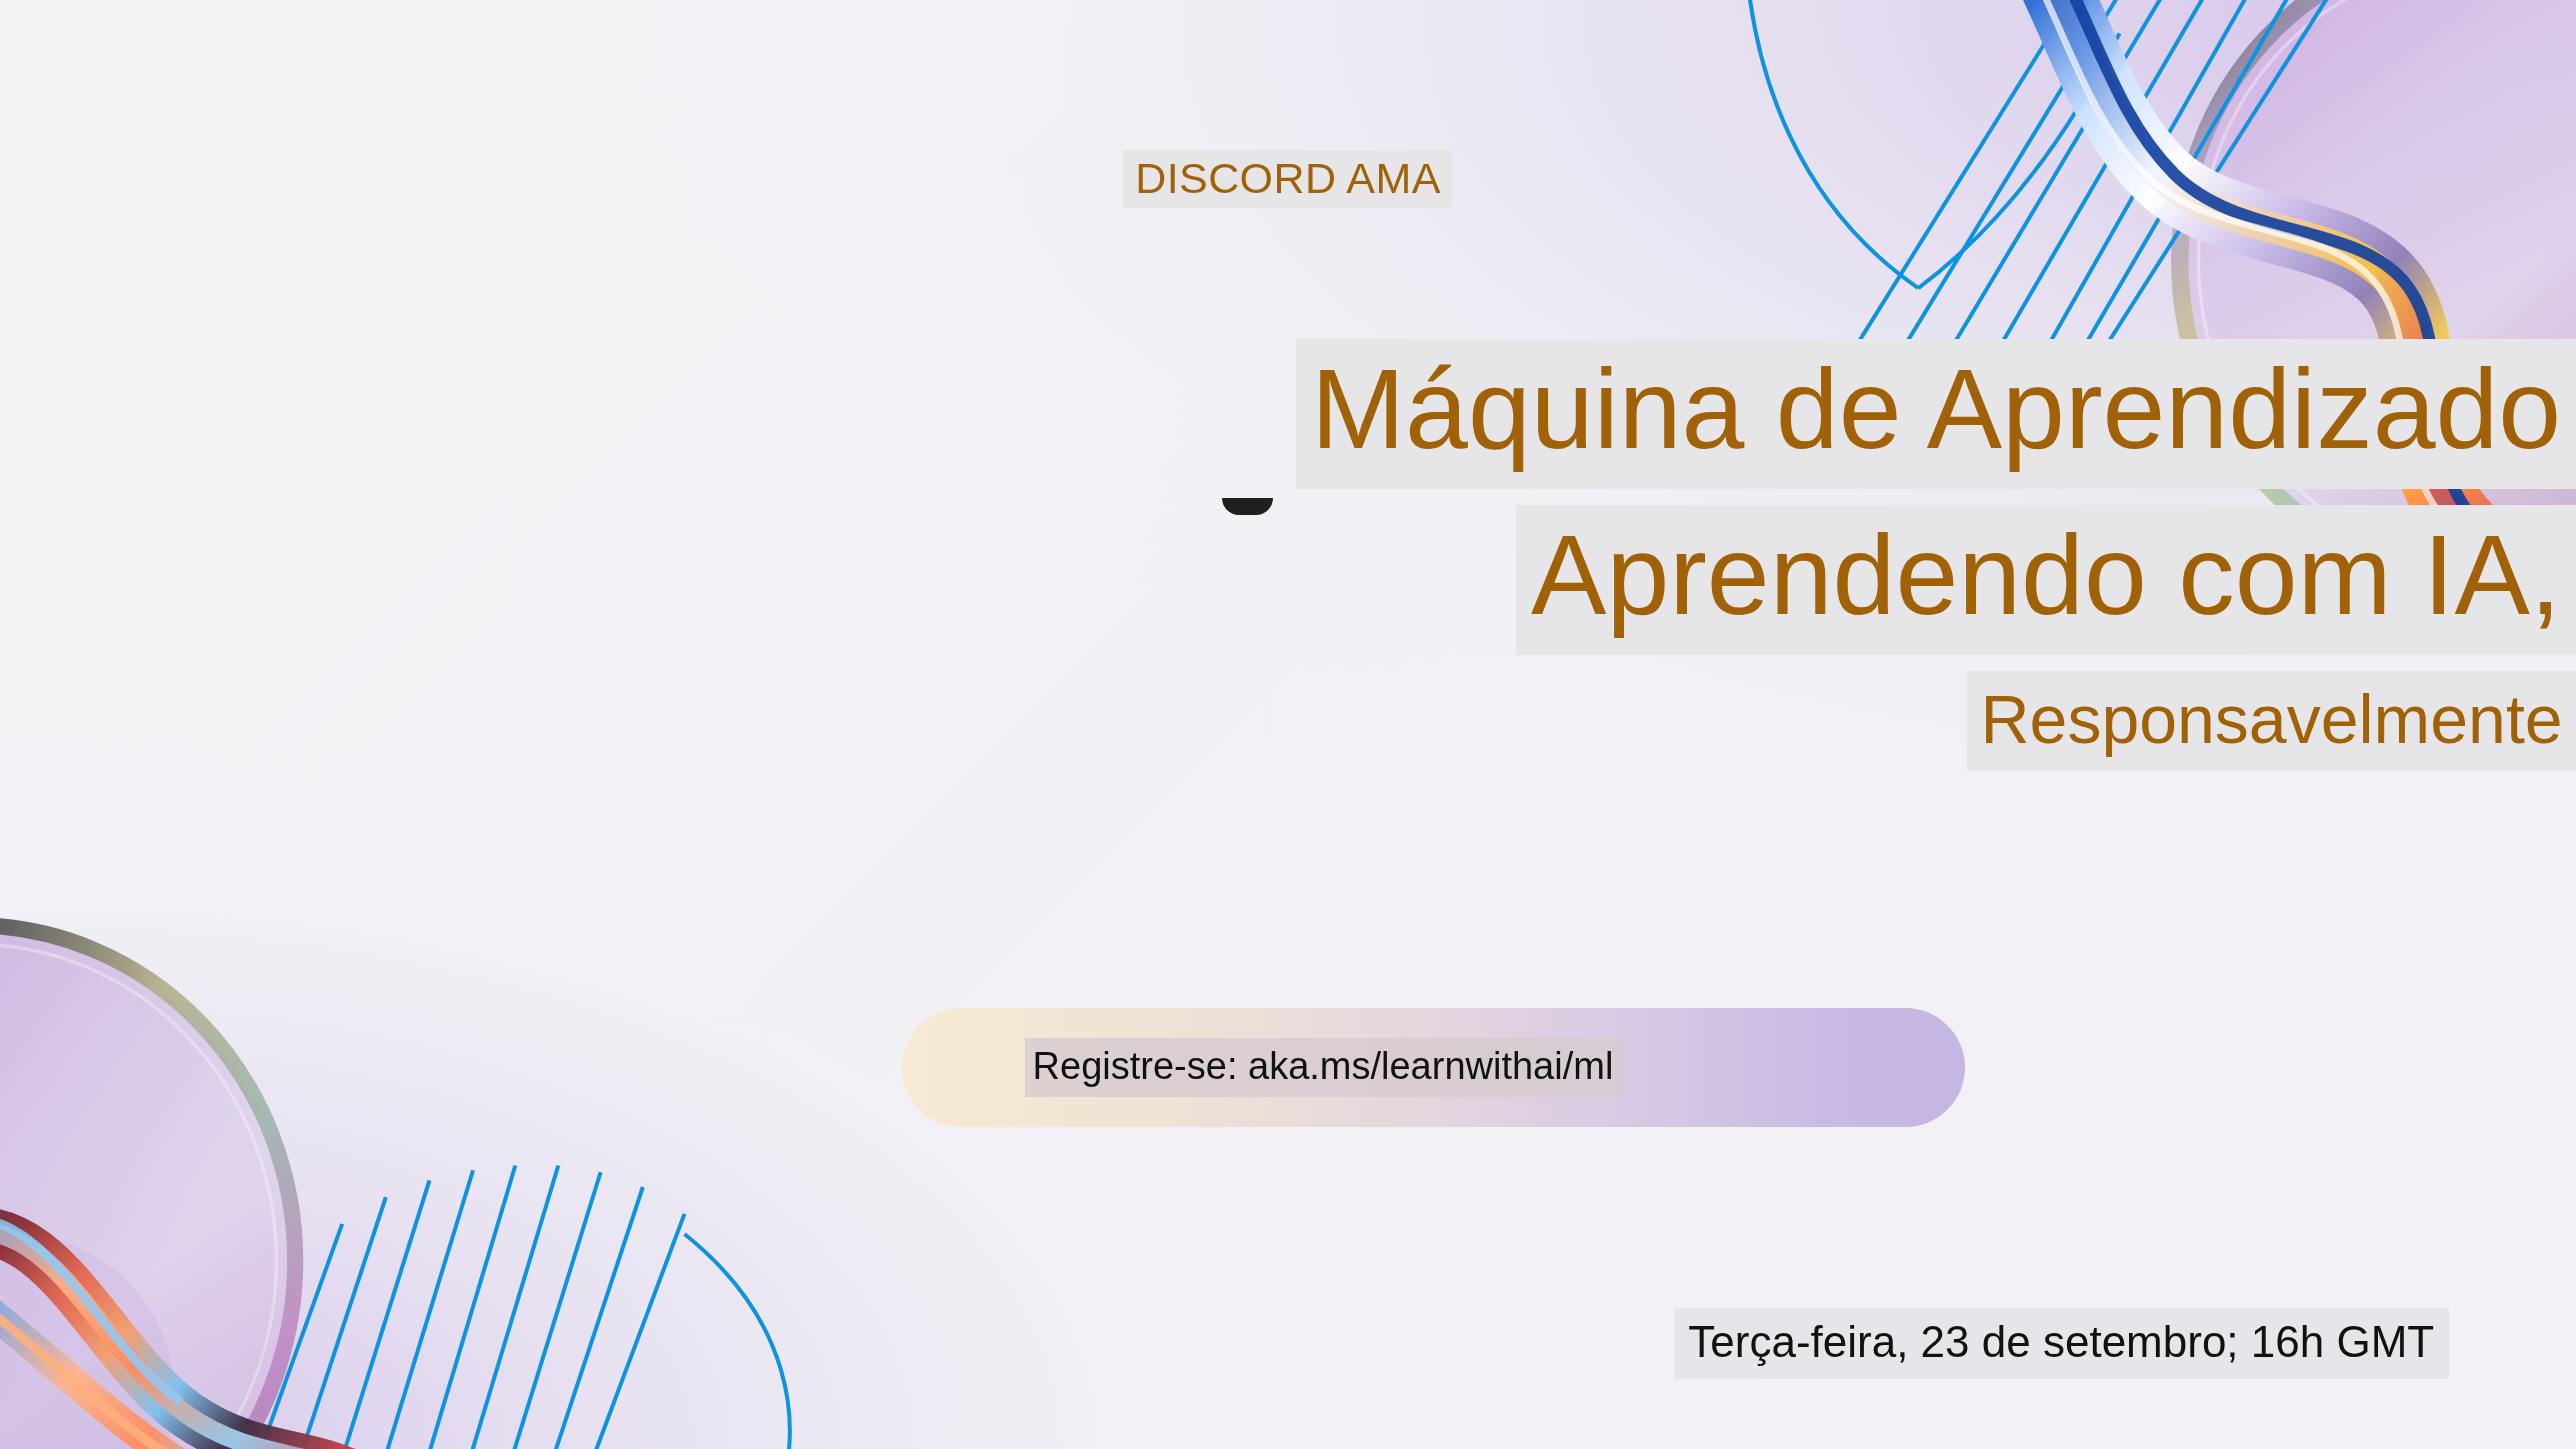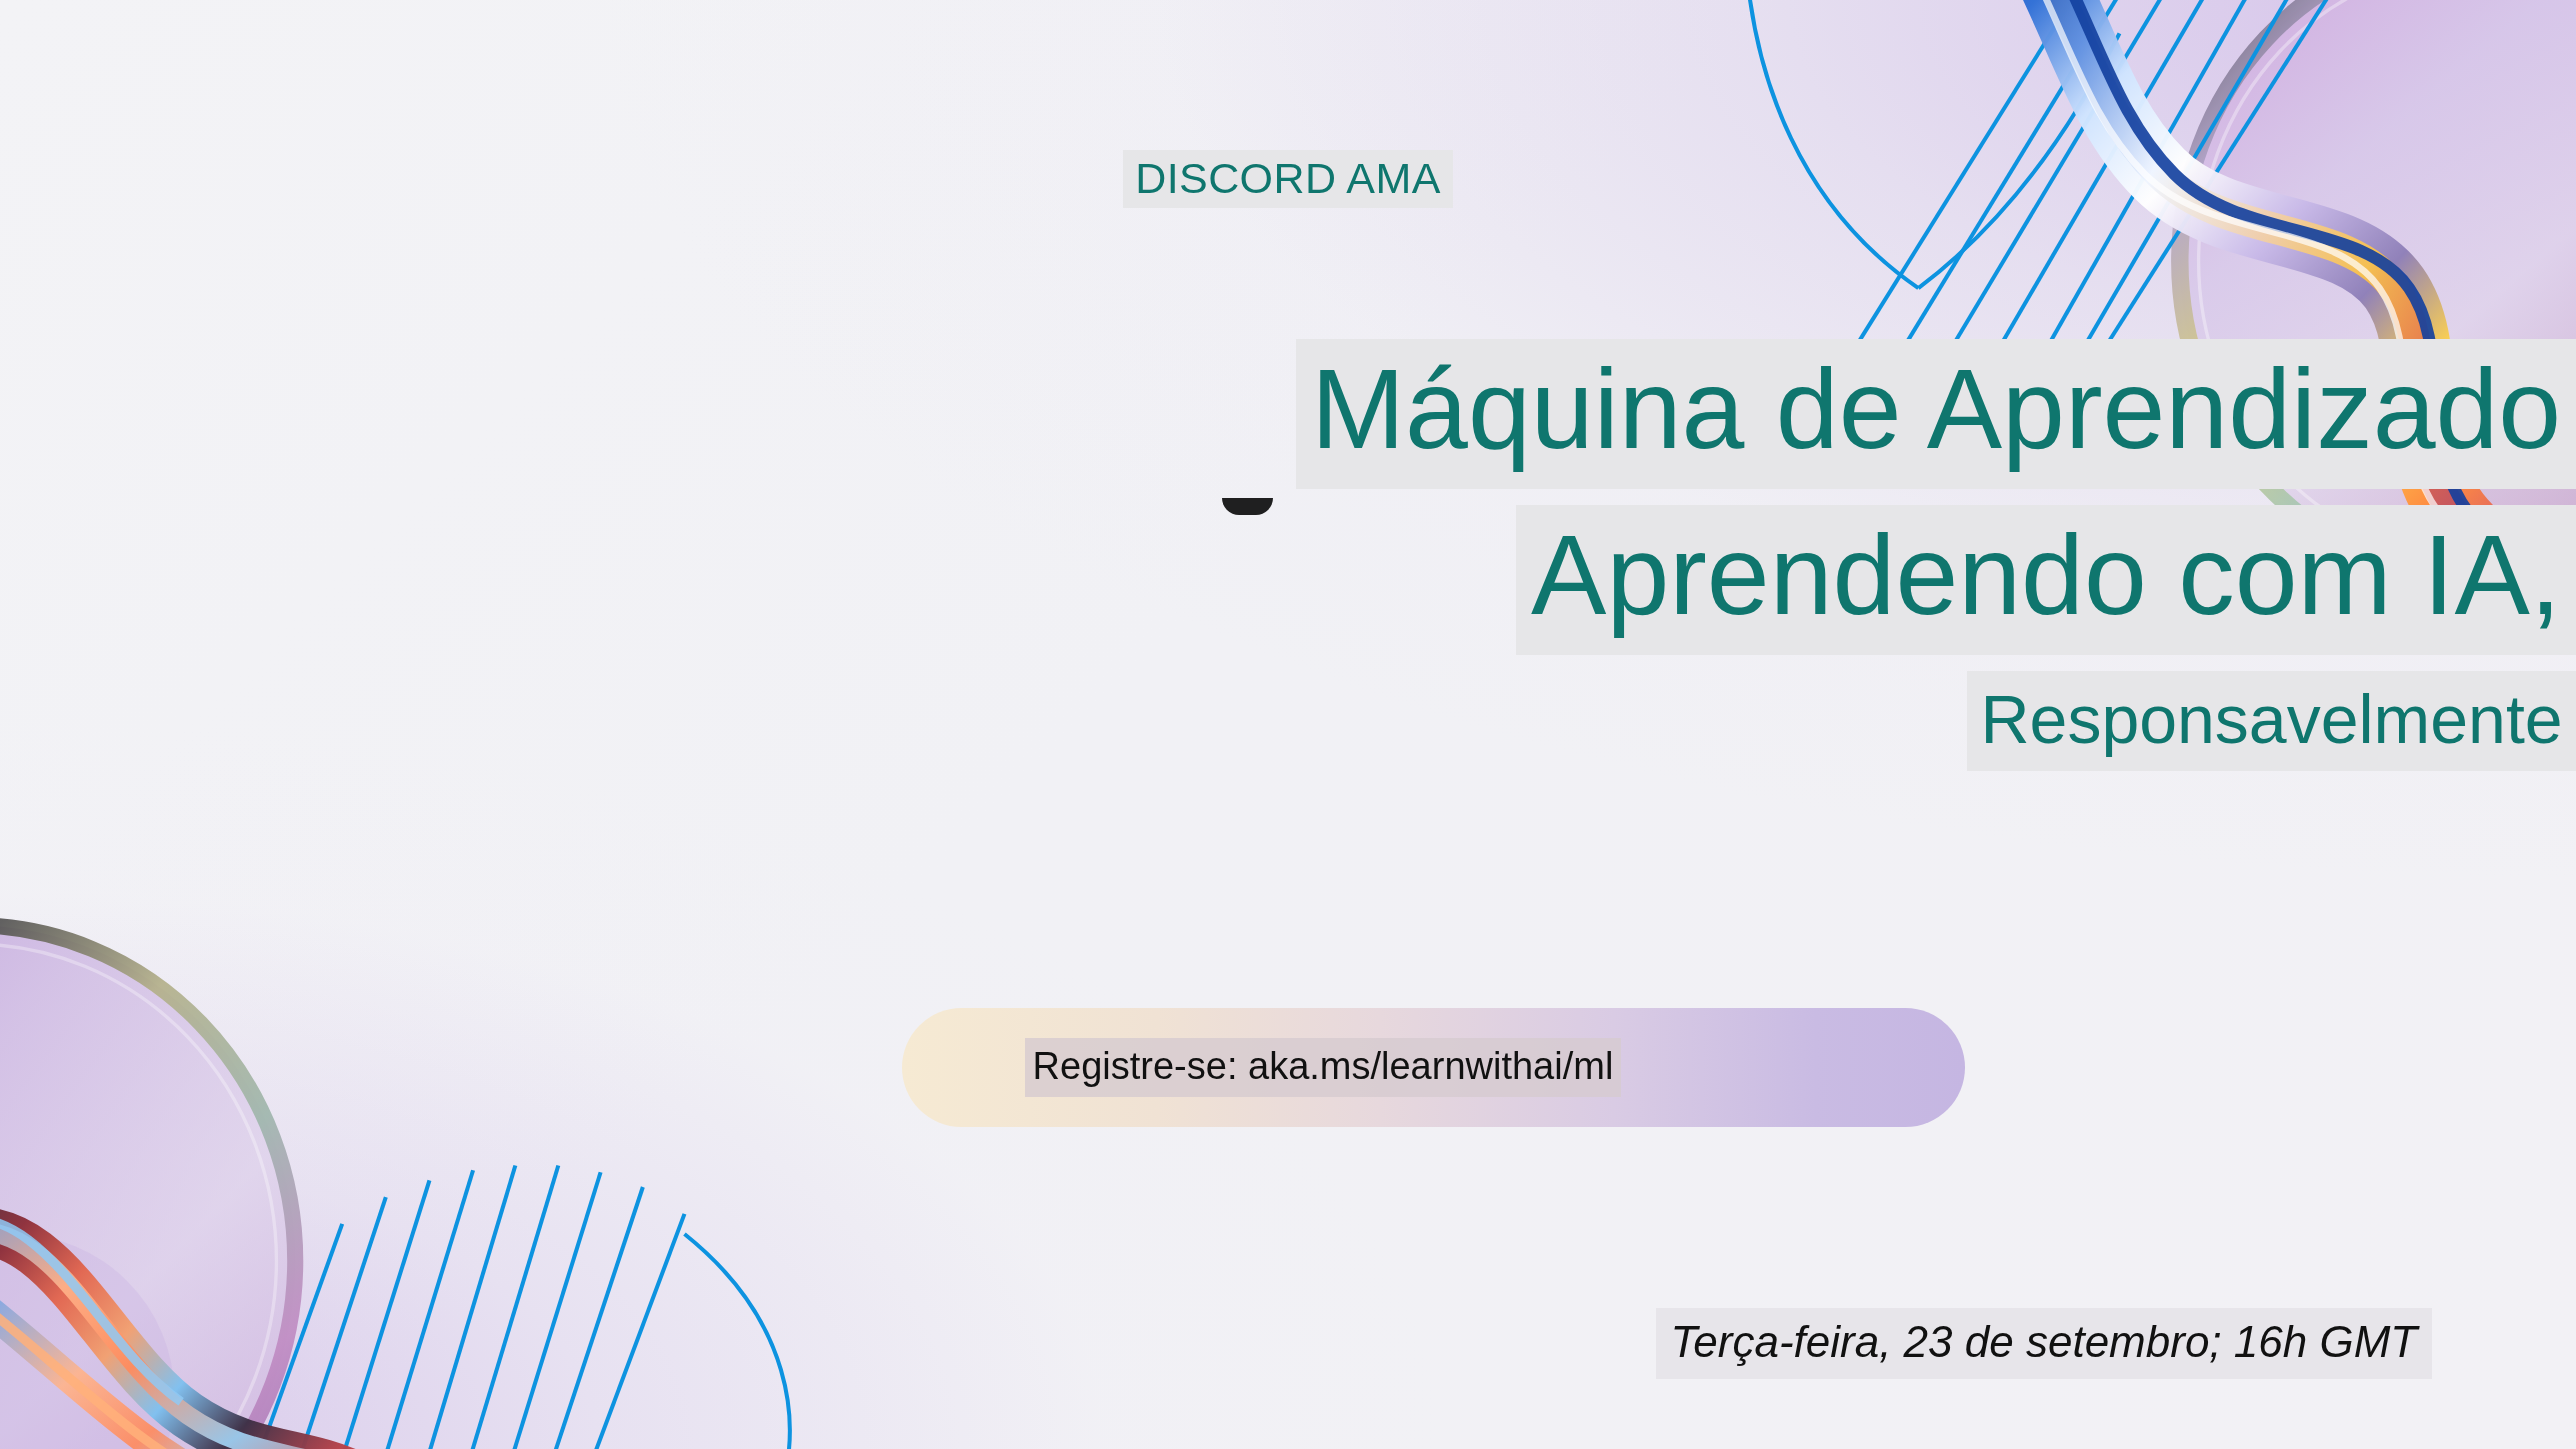--- a/index.html
+++ b/index.html
@@ -20,21 +20,21 @@
   
   .deco{position:absolute;inset:0;pointer-events:none;}
   .deco svg{position:absolute;}
 
   
   .content{position:absolute;inset:0;}
 
   .hl{            
     display:inline-block;
     background:#e6e6e8;
-    color:#0f766e;
+    color:#a16207;
     white-space:nowrap;
   }
 
   #eyebrow-wrap{
     position:absolute;left:0;right:0;top:150px;text-align:center;
   }
   #eyebrow{
     font-size:43px;letter-spacing:0.4px;font-weight:400;
     padding:6.7px 12px 8px 12px;line-height:1.0;
   }
@@ -64,21 +64,21 @@
   #cta-label{
     font-size:38px;font-weight:400;line-height:1.0;
     background:rgba(214,203,207,0.80);
     color:#111111;white-space:nowrap;
     padding:9.4px 8px 12px 8px;
     margin-left:-11.4px;
     position:relative;left:134px;
   }
 
   #datetime-wrap{
-    position:absolute;right:144px;top:1320px;font-style:italic;
+    position:absolute;right:127px;top:1320px;
   }
   #datetime{
     font-size:44px;font-weight:400;line-height:1.0;
     background:#e7e5ea;color:#111111;white-space:nowrap;
     padding:9.4px 14.8px 13.4px 14.8px;
   }
 </style>
 </head>
 <body>
 

